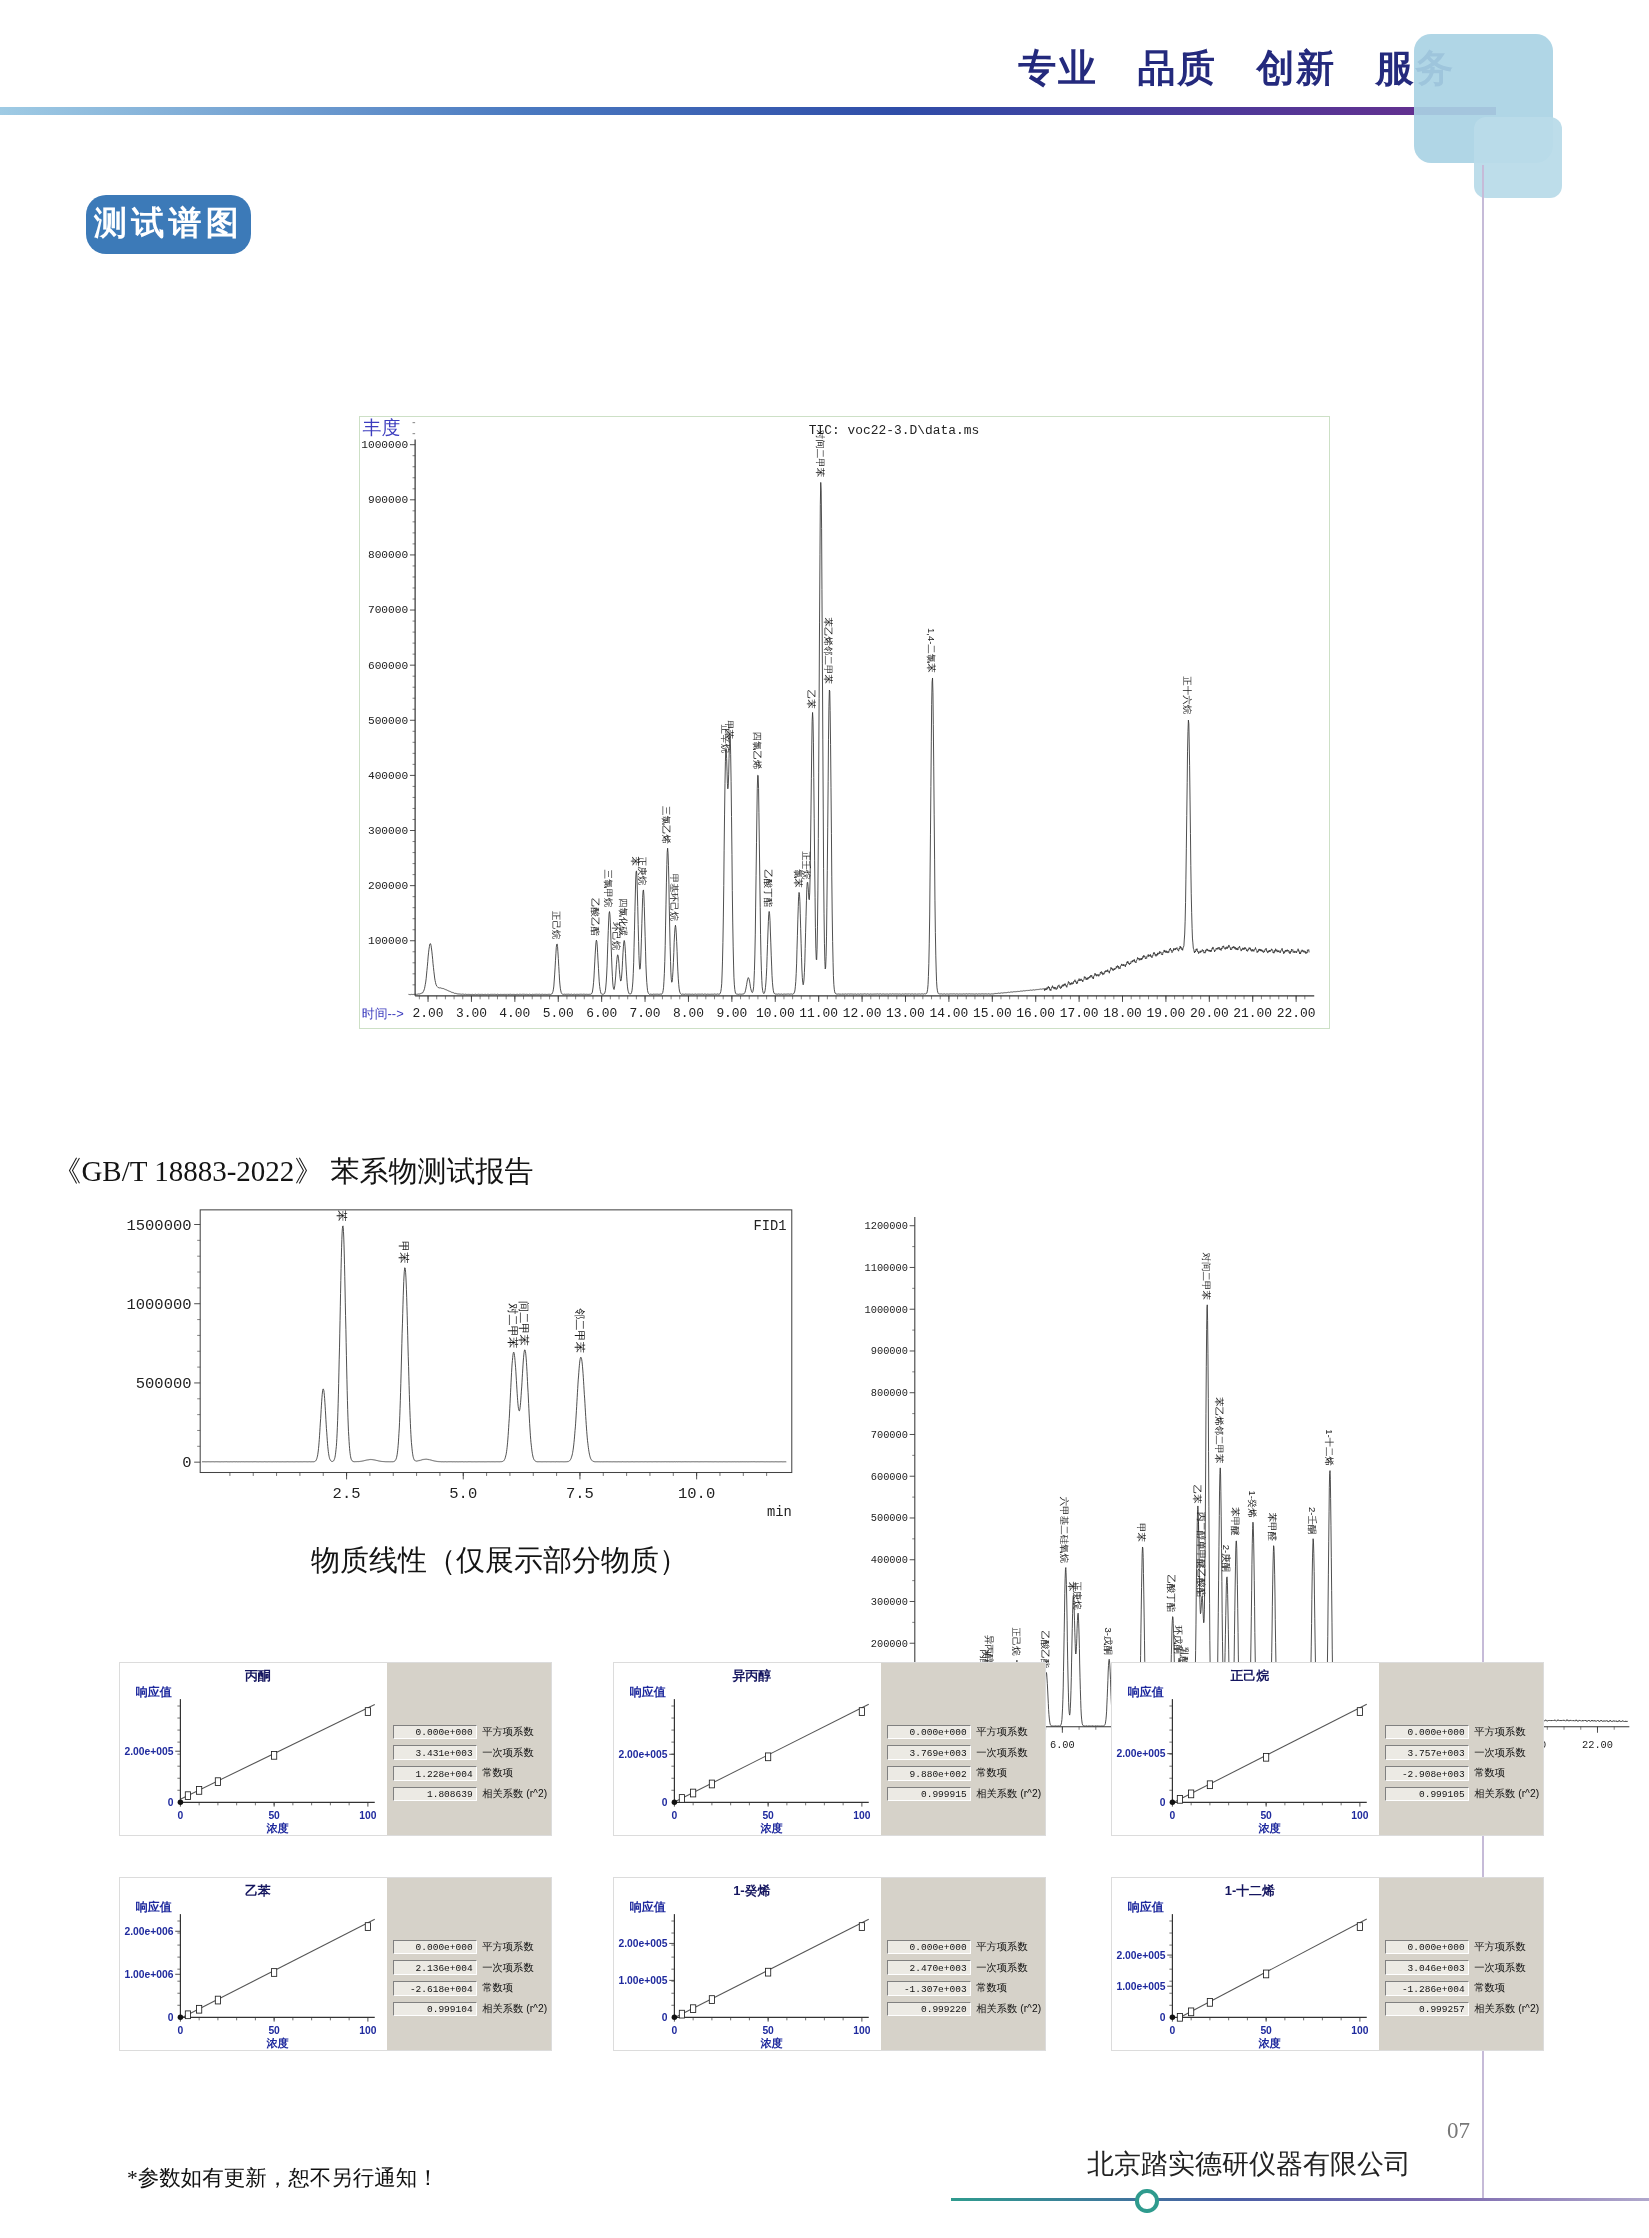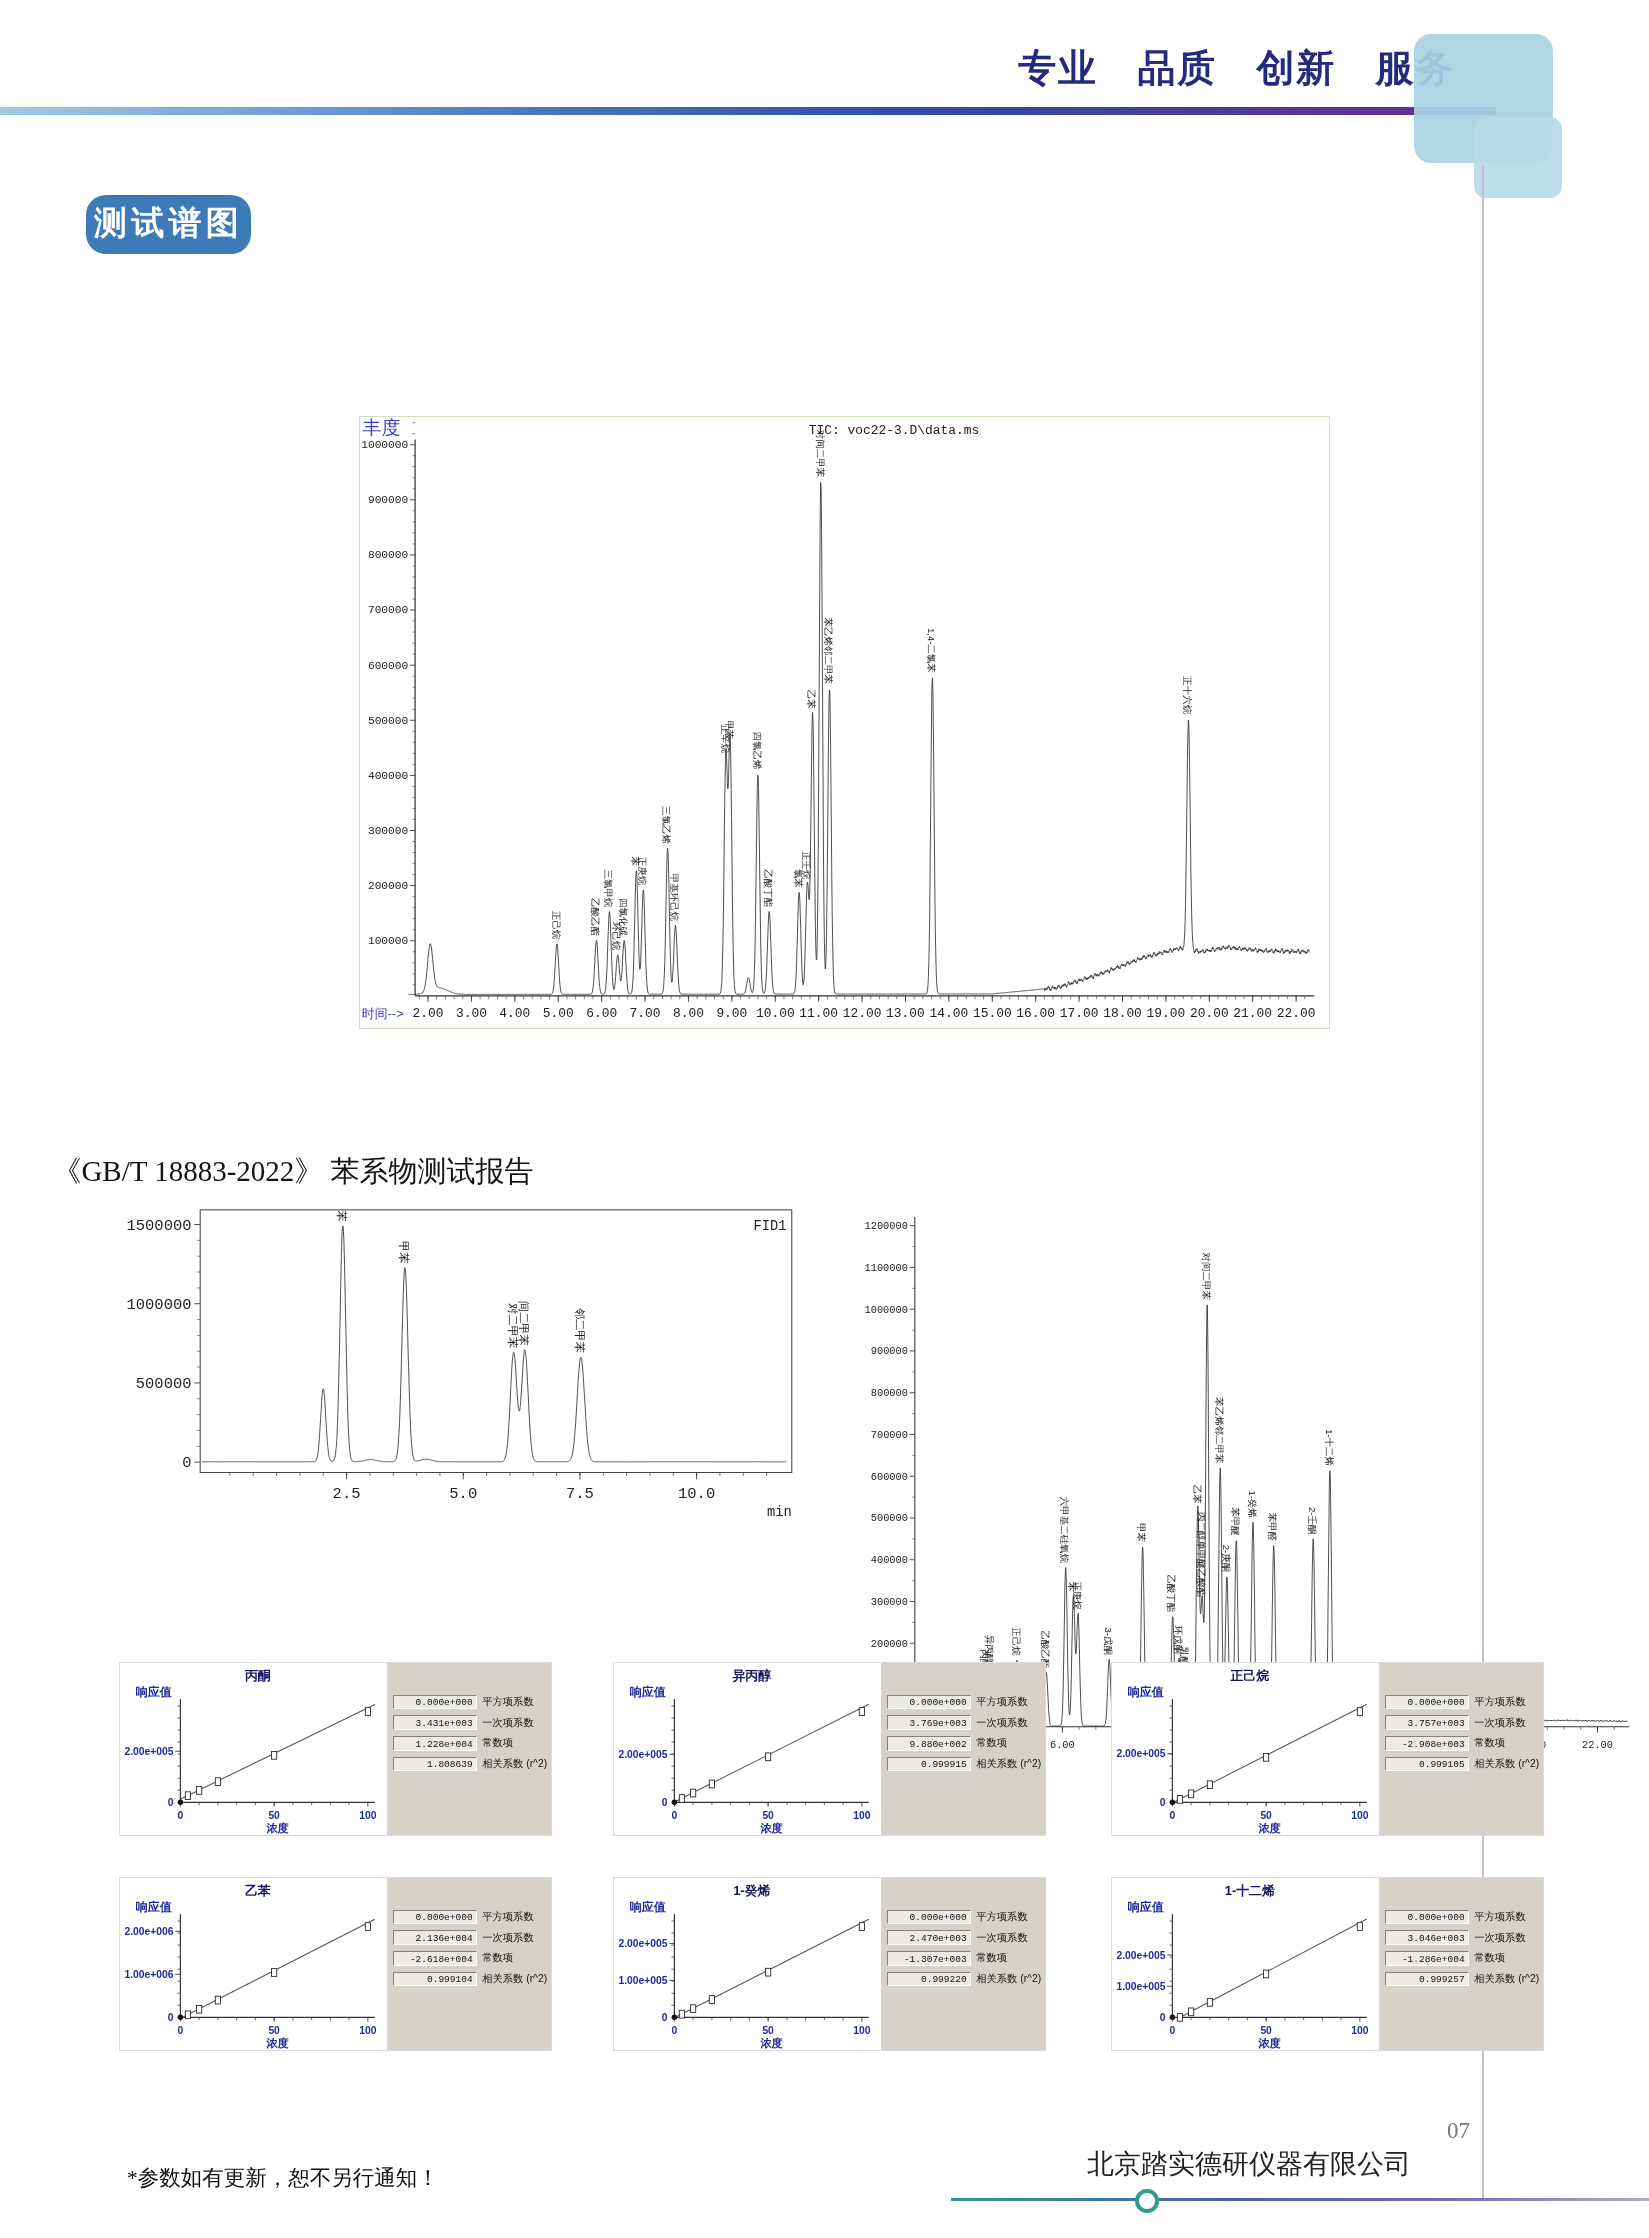--- a/index.html
+++ b/index.html
@@ -23,21 +23,21 @@
   .t2{left:0;top:1152px;width:586px}
   .t3{left:822px;top:1152px;width:586px}
   .t4{left:0;top:1541px;width:999px}
   .chart1-frame{position:absolute;left:359px;top:416px;width:971px;height:613px;
     border:1.7px solid #cde0c6;box-sizing:border-box;background:#fff}
   #fid-wrap{left:108px;top:1209px;width:689px;height:310px}
   #hj-wrap{left:827px;top:1204px;width:823px;height:603px}
   .lin-unit{position:absolute;width:431px;height:172px;background:#fff;border:0.9px solid #dcdcdc;box-sizing:content-box}
   .lin-gray{position:absolute;left:267px;top:0;width:164px;height:172px;background:#d6d2c9}
   .lrow{height:20.7px;margin-left:6px;white-space:nowrap}
-  .lrows{padding-top:30px}
+  .lrows{padding-top:60px}
   .lval{display:inline-block;width:84px;height:14.6px;background:#eceae4;
     border-top:0.9px solid #808080;border-left:0.9px solid #808080;
     border-bottom:0.9px solid #fff;border-right:0.9px solid #fff;
     font-family:"Liberation Mono","DejaVu Sans Mono",monospace;font-size:9.5px;
     text-align:right;padding:1.7px 3.4px 0 0;box-sizing:border-box;vertical-align:middle}
   .llab{font-family:"Liberation Sans","DejaVu Sans",sans-serif;font-size:10.3px;margin-left:5.2px;
     vertical-align:middle;color:#111}
   .f-note{position:absolute;left:127px;top:2163px;font-size:21.5px;color:#111}
   .f-company{position:absolute;left:1087px;top:2146px;font-size:27px;color:#222}
   .f-page{position:absolute;left:1447px;top:2118px;font-size:23px;color:#787878}
@@ -487,20 +487,21 @@
         <text x="451.82200000000006" y="301.2242841726619" font-size="11" fill="#1a1a1a" text-anchor="end" font-family="&quot;Liberation Sans&quot;,&quot;DejaVu Sans&quot;,sans-serif" transform="rotate(90 451.82200000000006 301.2242841726619)">苯乙烯邻二甲苯</text>
         <text x="459.59200000000004" y="427.31730575539564" font-size="11" fill="#1a1a1a" text-anchor="end" font-family="&quot;Liberation Sans&quot;,&quot;DejaVu Sans&quot;,sans-serif" transform="rotate(90 459.59200000000004 427.31730575539564)">2-庚酮</text>
         <text x="470.46999999999997" y="385.112535971223" font-size="11" fill="#1a1a1a" text-anchor="end" font-family="&quot;Liberation Sans&quot;,&quot;DejaVu Sans&quot;,sans-serif" transform="rotate(90 470.46999999999997 385.112535971223)">苯甲醚</text>
         <text x="489.895" y="364.24008992805756" font-size="11" fill="#1a1a1a" text-anchor="end" font-family="&quot;Liberation Sans&quot;,&quot;DejaVu Sans&quot;,sans-serif" transform="rotate(90 489.895 364.24008992805756)">1-癸烯</text>
         <text x="513.982" y="391.37845683453236" font-size="11" fill="#1a1a1a" text-anchor="end" font-family="&quot;Liberation Sans&quot;,&quot;DejaVu Sans&quot;,sans-serif" transform="rotate(90 513.982 391.37845683453236)">苯甲醛</text>
         <text x="559.825" y="383.57728417266185" font-size="11" fill="#1a1a1a" text-anchor="end" font-family="&quot;Liberation Sans&quot;,&quot;DejaVu Sans&quot;,sans-serif" transform="rotate(90 559.825 383.57728417266185)">2-壬酮</text>
         <text x="579.25" y="304.0198381294964" font-size="11" fill="#1a1a1a" text-anchor="end" font-family="&quot;Liberation Sans&quot;,&quot;DejaVu Sans&quot;,sans-serif" transform="rotate(90 579.25 304.0198381294964)">1-十二烯</text>
       </svg>
   </div>
 
+  <div class="chart-title t4">物质线性（仅展示部分物质）</div>
   <div id="lin-area">
       <div class="lin-unit" style="left: 119px; top: 1662px;">
         <svg width="267" height="172" viewBox="0 0 310 200">
           <text x="160" y="20" font-size="15" fill="#14155f" text-anchor="middle" font-family="&quot;Liberation Sans&quot;,&quot;DejaVu Sans&quot;,sans-serif" font-weight="bold">丙酮</text>
           <text x="18" y="38" font-size="14" fill="#1f2a9e" text-anchor="start" font-family="&quot;Liberation Sans&quot;,&quot;DejaVu Sans&quot;,sans-serif" font-weight="bold">响应值</text>
           <line x1="70" y1="42" x2="70" y2="162" stroke="#333" stroke-width="1.4"></line>
           <line x1="70" y1="162" x2="296" y2="162" stroke="#333" stroke-width="1.4"></line>
           <line x1="66.5" y1="148" x2="70" y2="148" stroke="#333" stroke-width="0.8"></line>
           <line x1="66.5" y1="134" x2="70" y2="134" stroke="#333" stroke-width="0.8"></line>
           <line x1="66.5" y1="120" x2="70" y2="120" stroke="#333" stroke-width="0.8"></line>

